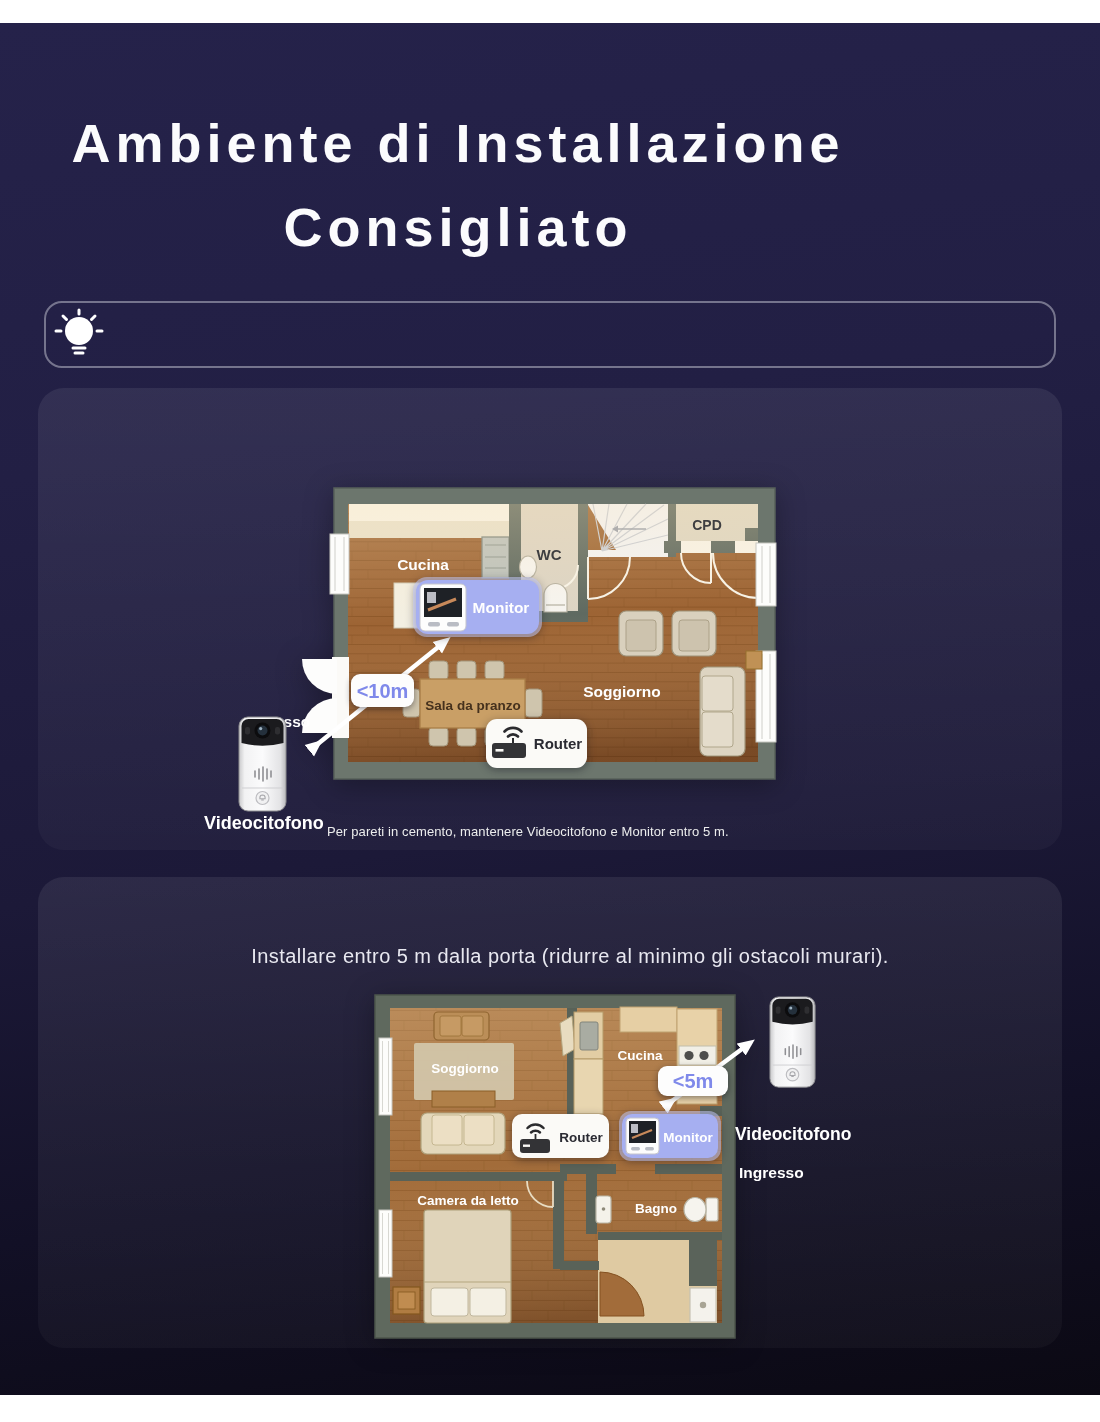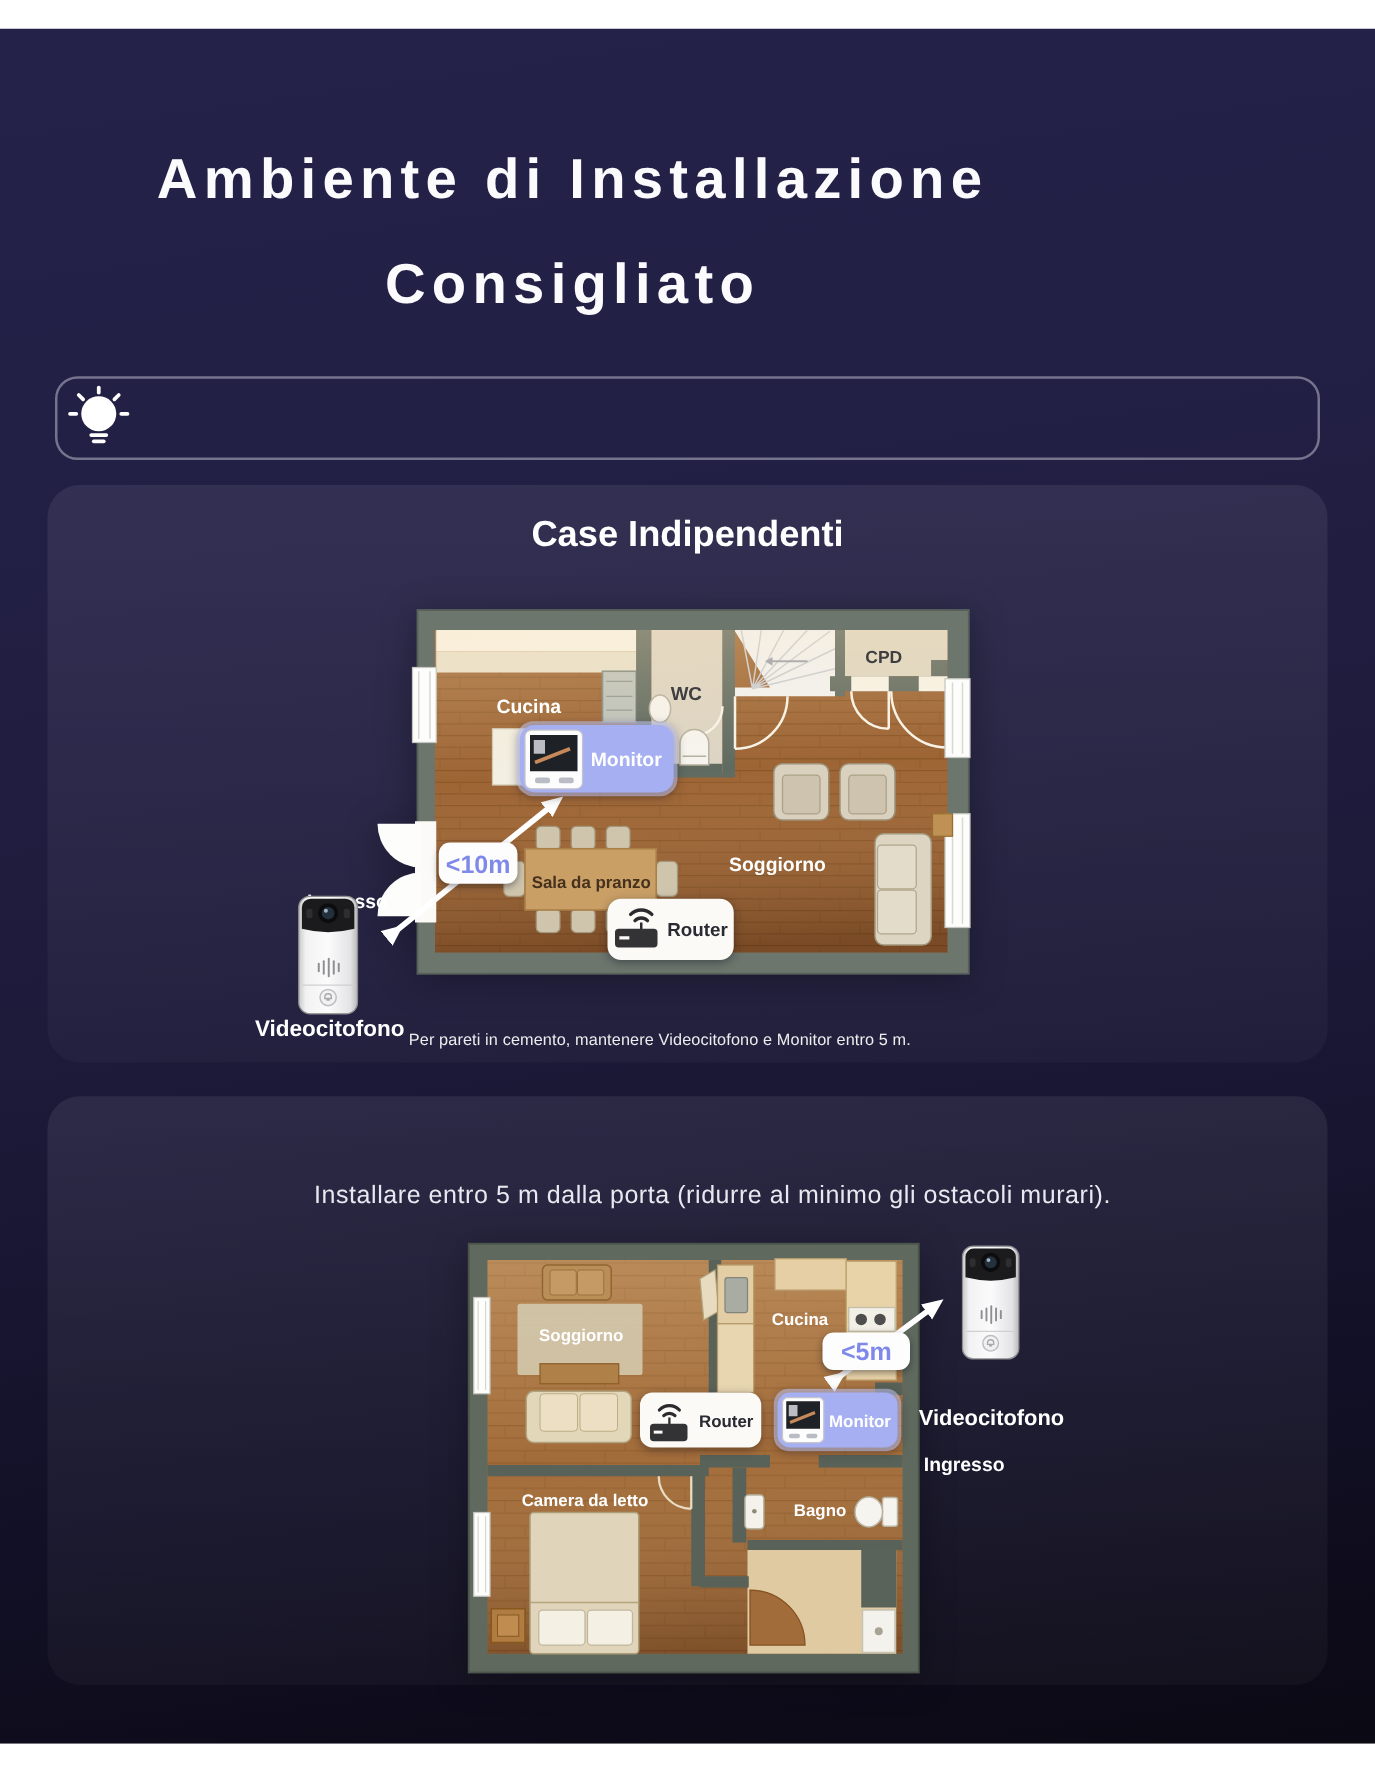--- a/index.html
+++ b/index.html
@@ -1,18 +1,18 @@
 <!DOCTYPE html>
 <html><head>
 <meta charset="utf-8">
 <style>
 html,body{margin:0;padding:0;}
 .page{position:relative;width:1100px;height:1422px;background:#ffffff;overflow:hidden;font-family:"Liberation Sans",sans-serif;}
 .bg{position:absolute;left:0;top:23px;width:1100px;height:1372px;background:linear-gradient(172deg,#25224a 0%,#221f44 30%,#1c1938 58%,#121026 80%,#0b0913 100%);}
-.title{position:absolute;left:0;top:101px;width:916px;text-align:center;color:#fbfbfd;font-weight:bold;font-size:45px;line-height:84px;letter-spacing:5px;}
+.title{position:absolute;left:0;top:101px;width:916px;text-align:center;color:#fbfbfd;font-weight:bold;font-size:54px;line-height:84px;letter-spacing:5px;}
 .tip{position:absolute;left:44px;top:301px;width:1012px;height:67px;border:2px solid rgba(185,185,200,0.55);border-radius:18px;box-sizing:border-box;}
 .tiptext{position:absolute;left:117px;top:303px;height:63px;line-height:63px;font-size:23px;color:#f2f2f7;letter-spacing:1px;}
 .panel{position:absolute;left:38px;width:1024px;border-radius:26px;background:linear-gradient(180deg,rgba(255,255,255,0.075),rgba(255,255,255,0.032));}
 .p1{top:388px;height:462px;}
 .p2{top:877px;height:471px;}
 .ph{position:absolute;left:0;width:100%;text-align:center;color:#ffffff;font-weight:bold;font-size:29px;line-height:30px;}
 .psub{position:absolute;left:0;width:100%;text-align:center;color:#e8e8f0;font-size:20px;line-height:22px;letter-spacing:0.45px;}
 .lab{position:absolute;color:#ffffff;font-weight:bold;margin-top:28px;}
 .cap{position:absolute;color:#eceded;}
 </style>
@@ -36,21 +36,20 @@
 <line x1="15" y1="13" x2="18.5" y2="16.5"></line>
         <line x1="47" y1="13" x2="43.5" y2="16.5"></line>
 <line x1="31" y1="7" x2="31" y2="11"></line>
 <line x1="25" y1="45" x2="37" y2="45"></line>
         <line x1="27" y1="50" x2="35" y2="50"></line>
 </g>
 </svg>
 
 
 <div class="panel p1"></div>
-<div class="ph" style="top:413px;">Case Indipendenti</div>
 <svg style="position:absolute;left:290px;top:478px;filter:drop-shadow(0 5px 14px rgba(0,0,0,0.30));" width="500" height="312" viewBox="290 478 500 312">
 <defs>
 <pattern id="wood1" width="64" height="28" patternUnits="userSpaceOnUse">
 <rect width="64" height="28" fill="#9d6434"></rect>
 <path d="M0,0.5H64 M0,9.8H64 M0,19.1H64" stroke="#8b5627" stroke-width="0.9"></path>
 <path d="M16,0.5V9.8 M48,9.8V19.1 M32,19.1V28" stroke="#8b5627" stroke-width="0.9" opacity="0.6"></path>
 </pattern>
 <linearGradient id="light1" x1="0.22" y1="0" x2="0.3" y2="1">
 <stop offset="0" stop-color="#ffe3b4" stop-opacity="0.30"></stop>
 <stop offset="0.45" stop-color="#ffe3b4" stop-opacity="0"></stop>

